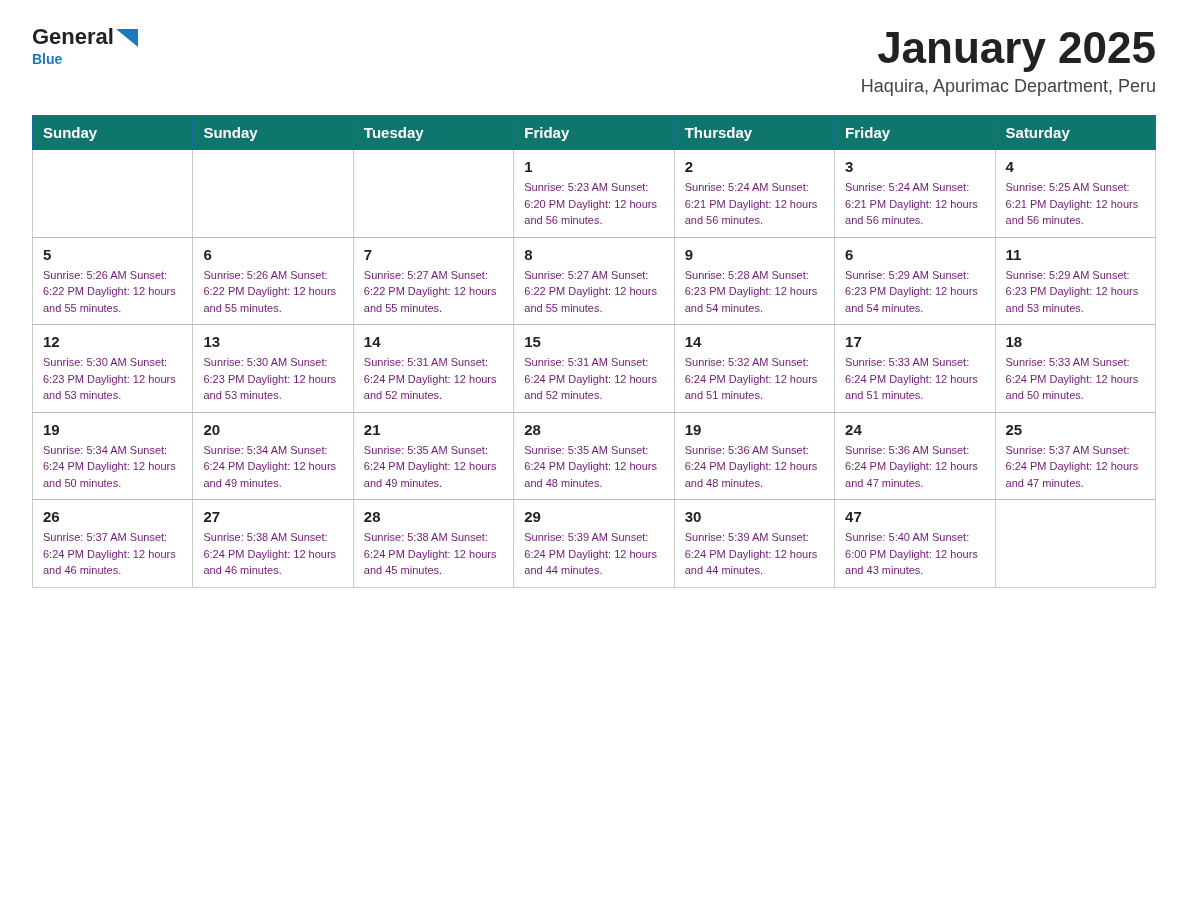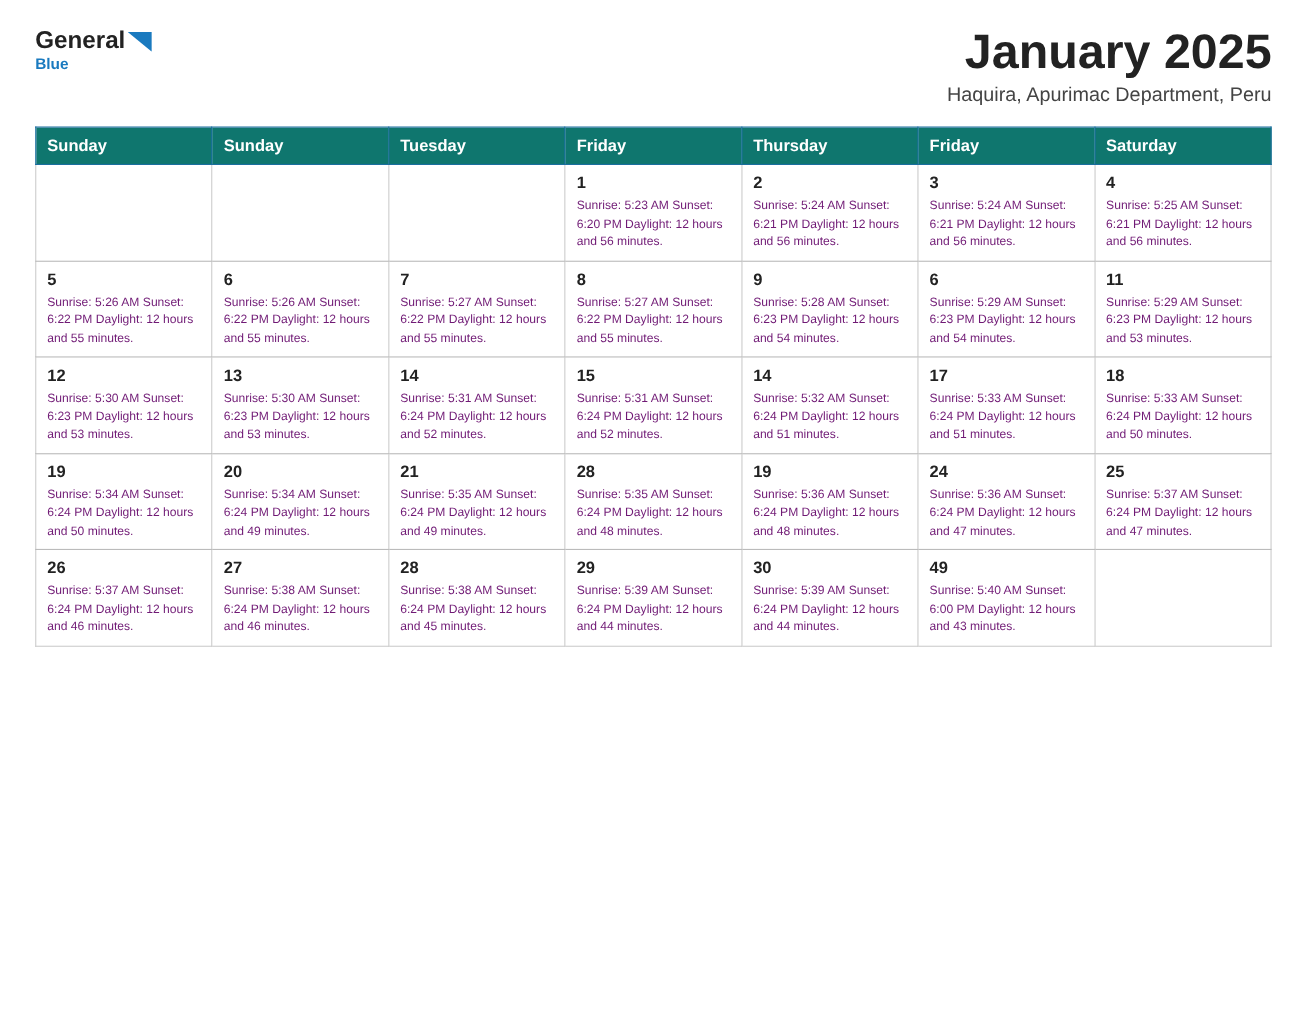--- a/index.html
+++ b/index.html
@@ -339,21 +339,21 @@
 and 44 minutes.</div>
         </td>
         <td>
           <span class="day-num">30</span>
           <div class="day-detail">Sunrise: 5:39 AM
 Sunset: 6:24 PM
 Daylight: 12 hours
 and 44 minutes.</div>
         </td>
         <td>
-          <span class="day-num">49</span>
+          <span class="day-num">47</span>
           <div class="day-detail">Sunrise: 5:40 AM
 Sunset: 6:00 PM
 Daylight: 12 hours
 and 43 minutes.</div>
         </td>
         <td class="empty-cell"></td>
       </tr>
     </tbody>
 </table>
 

